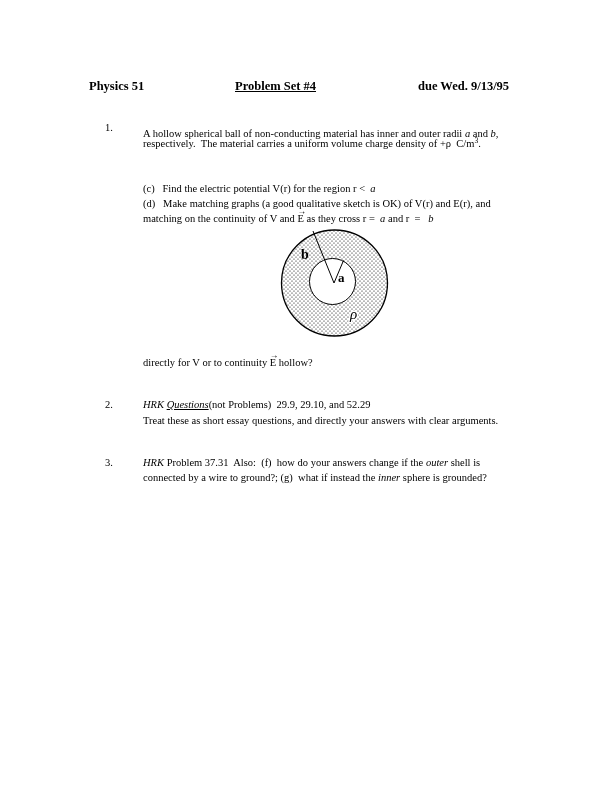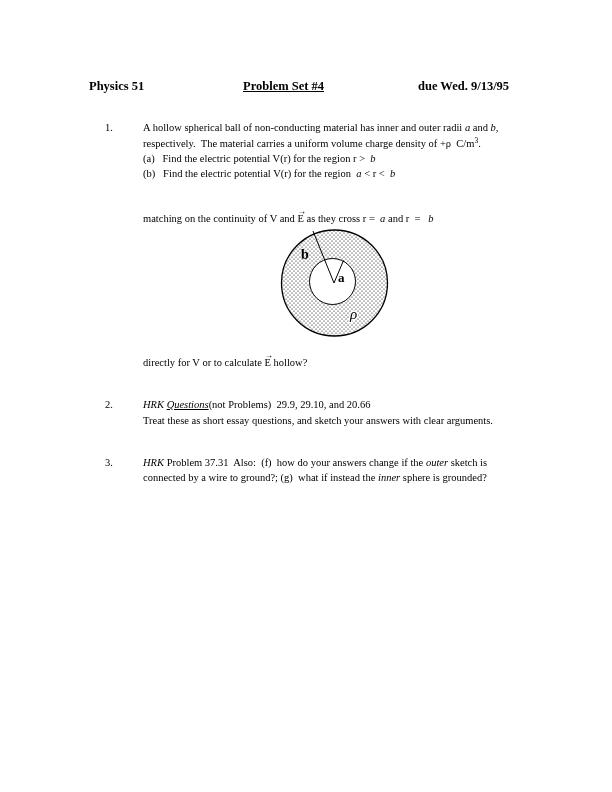--- a/index.html
+++ b/index.html
@@ -13,21 +13,21 @@
     overflow: hidden;
   }
   .hdr {
     position: absolute;
     top: 79px;
     font-size: 12.5px;
     font-weight: bold;
     white-space: pre;
   }
   .hdr.course { left: 89px; }
-  .hdr.title  { left: 243px; text-decoration: underline; }
+  .hdr.title  { left: 235px; text-decoration: underline; }
   .hdr.due    { left: 418px; }
   .line {
     position: absolute;
     left: 143px;
     font-size: 10.5px;
     white-space: pre;
   }
   .num {
     position: absolute;
     left: 105px;
@@ -58,45 +58,45 @@
 </head>
 <body>
 
 <div class="page">
 
   <span class="hdr course">Physics 51</span>
   <span class="hdr title">Problem Set #4</span>
   <span class="hdr due">due Wed. 9/13/95</span>
 
   <span class="num" style="top:122px">1.</span>
-  <div class="line" style="top:122px"><span>A hollow spherical ball of non-conducting material has inner and outer radii </span><span class="i">a</span><span> and </span><span class="i">b</span><span>,</span></div>
+  <div class="line" style="top:128px"><span>A hollow spherical ball of non-conducting material has inner and outer radii </span><span class="i">a</span><span> and </span><span class="i">b</span><span>,</span></div>
   <div class="line" style="top:138px"><span>respectively.  The material carries a uniform volume charge density of +ρ  C/m</span><span class="sup">3</span><span>.</span></div>
-  <div class="line" style="top:153px"><span>(a)   Find the electric potential V(r) for the region r &gt;  </span><span class="i">b</span></div>
-  <div class="line" style="top:168px"><span>(b)   Find the electric potential V(r) for the region  </span><span class="i">a</span><span> &lt; r &lt;  </span><span class="i">b</span></div>
+  <div class="line" style="top:183px"><span>(c)   Find the electric potential V(r) for the region r &lt;  </span><span class="i">a</span></div>
+  <div class="line" style="top:198px"><span>(d)   Make matching graphs (a good qualitative sketch is OK) of V(r) and E(r), and</span></div>
   <div class="line" style="top:213px"><span>matching on the continuity of V and </span><span class="vec">E</span><span> as they cross r =  </span><span class="i">a</span><span> and r  =   </span><span class="i">b</span></div>
 
   <svg class="figure" viewBox="0 0 112 110" xmlns="http://www.w3.org/2000/svg">
     <defs>
       <pattern id="stipple" width="4" height="4" patternUnits="userSpaceOnUse">
         <circle cx="1" cy="1" r="0.62" fill="#000"></circle>
         <circle cx="3" cy="3" r="0.62" fill="#000"></circle>
       </pattern>
     </defs>
     <circle cx="55.5" cy="55" r="53" fill="url(#stipple)" stroke="#000" stroke-width="1.3"></circle>
     <circle cx="53.5" cy="53.5" r="23" fill="#ffffff" stroke="#000" stroke-width="1"></circle>
     <line x1="55" y1="55" x2="34" y2="3" stroke="#000" stroke-width="1"></line>
     <line x1="55" y1="55" x2="64.5" y2="32.5" stroke="#000" stroke-width="1"></line>
     <text class="fig-label" x="22" y="31" font-size="14">b</text>
     <text class="fig-label" x="59" y="54" font-size="13">a</text>
     <text class="fig-rho" x="71" y="91" font-size="15" paint-order="stroke" stroke="#ffffff" stroke-width="2.5">ρ</text>
   </svg>
 
-  <div class="line" style="top:357px"><span>directly for V or to calculate </span><span class="vec">E</span><span> hollow?</span></div>
+  <div class="line" style="top:357px"><span>directly for V or to continuity </span><span class="vec">E</span><span> hollow?</span></div>
 
   <span class="num" style="top:399px">2.</span>
-  <div class="line" style="top:399px"><span class="i">HRK </span><span class="iu">Questions</span><span>(not Problems)  29.9, 29.10, and 20.66</span></div>
-  <div class="line" style="top:415px"><span>Treat these as short essay questions, and sketch your answers with clear arguments.</span></div>
+  <div class="line" style="top:399px"><span class="i">HRK </span><span class="iu">Questions</span><span>(not Problems)  29.9, 29.10, and 52.29</span></div>
+  <div class="line" style="top:415px"><span>Treat these as short essay questions, and directly your answers with clear arguments.</span></div>
 
   <span class="num" style="top:457px">3.</span>
-  <div class="line" style="top:457px"><span class="i">HRK </span><span>Problem 37.31  Also:  (f)  how do your answers change if the </span><span class="i">outer </span><span>sketch is</span></div>
+  <div class="line" style="top:457px"><span class="i">HRK </span><span>Problem 37.31  Also:  (f)  how do your answers change if the </span><span class="i">outer </span><span>shell is</span></div>
   <div class="line" style="top:472px"><span>connected by a wire to ground?; (g)  what if instead the </span><span class="i">inner </span><span>sphere is grounded?</span></div>
 
 </div>
 
 </body></html>

